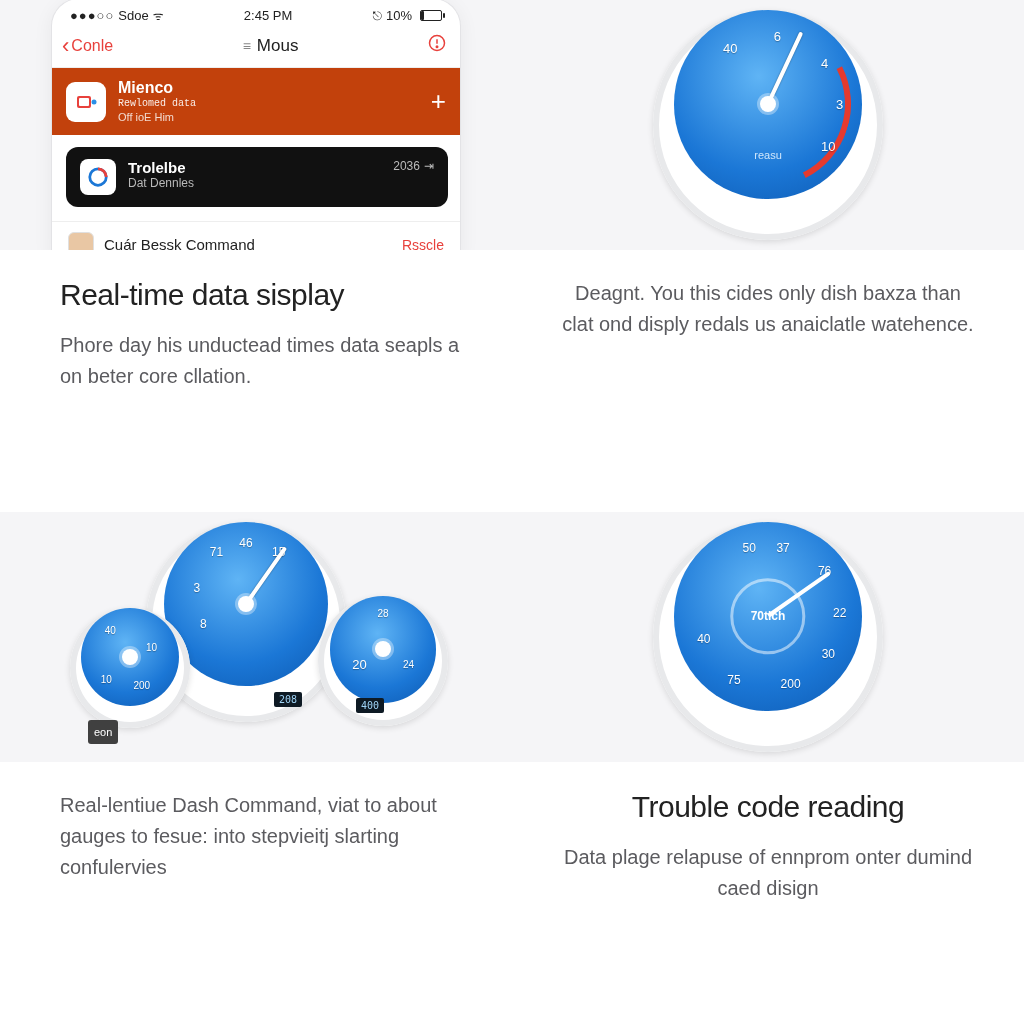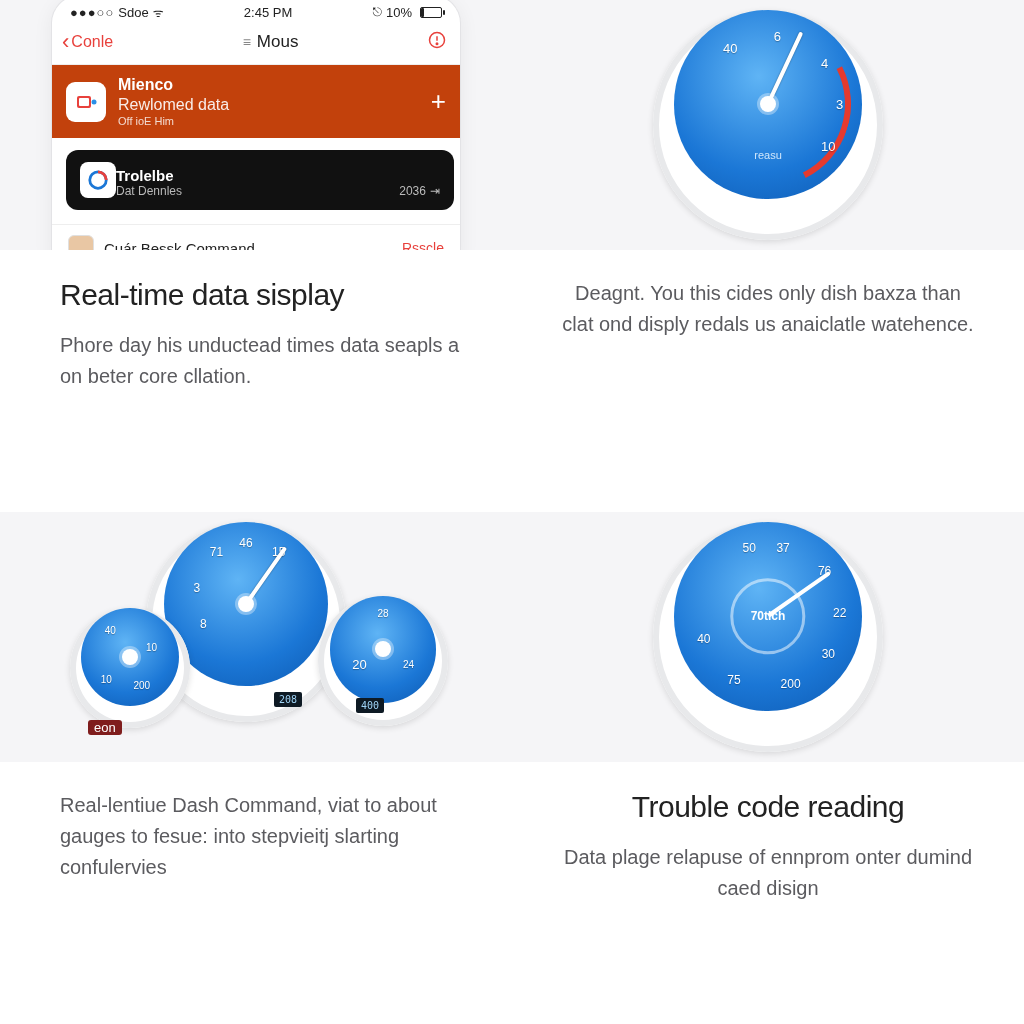--- a/index.html
+++ b/index.html
@@ -90,28 +90,28 @@
     background:#c2410c; color:#fff; padding:10px 14px;
     display:flex; align-items:center; gap:12px;
   }
   .banner .app-ic {
     width:40px; height:40px; background:#fff; border-radius:9px;
     display:flex; align-items:center; justify-content:center;
   }
   .banner .app-ic svg { width:24px; height:24px; }
   .banner .meta { flex:1; line-height:1.25; }
   .banner .meta .t { font-weight:600; font-size:16px; }
-  .banner .meta .s { font-size:16px; opacity:.9; }
+  .banner .meta .s { font-size:10px; opacity:.9;font-family:Liberation Mono, monospace; }
   .banner .meta .s2 { font-size:11px; opacity:.8; }
   .banner .plus { font-size:26px; font-weight:300; }
 
   .dark-card {
-    margin:12px 6px 0 14px; background:#111; color:#fff;
+    margin:12px 12px 0 14px; background:#111; color:#fff;
     border-radius:12px; padding:12px 14px;
-    display:flex; align-items:flex-end; 
+    display:flex; align-items:flex-start; gap:12px;
   }
   .dark-card .ic {
     width:36px; height:36px; background:#fff; border-radius:8px;
     display:flex; align-items:center; justify-content:center;
   }
   .dark-card .meta { flex:1; }
   .dark-card .meta .t { font-weight:600; font-size:15px; }
   .dark-card .meta .s { font-size:12px; color:#b9b9b9; }
   .dark-card .trail { font-size:12px; color:#bbb; display:flex; align-items:center; gap:4px; }
 
@@ -163,22 +163,22 @@
     position:absolute; bottom:20%; left:50%; transform:translateX(-50%);
     color:#cfe6fb; font-size:11px;
   }
 
   
   .cluster { position:relative; width:380px; height:230px; }
   .cluster .g-main { position:absolute; left:80px; top:0; width:200px; height:200px; }
   .cluster .g-l { position:absolute; left:4px; top:86px; width:120px; height:120px; }
   .cluster .g-r { position:absolute; left:252px; top:74px; width:130px; height:130px; }
   .cluster .tag {
-    position:absolute; left:22px; top:198px; background:#7f1d1d; color:#fff;
-    font-size:13px; padding:0 6px; border-radius:3px;
+    position:absolute; left:22px; top:198px; background:#404040; color:#fff;
+    font-size:11px; padding:6px 6px; border-radius:3px;
   }
   .cluster .lcd {
     position:absolute; background:#0e1a24; color:#9fd3f5;
     font-size:10px; padding:2px 5px; border-radius:2px;
     font-family:monospace;
   }
   .cluster .num, .g4 .num { font-size:12px; }
   .g4 .inner-ring {
     position:absolute; left:50%; top:50%; width:40%; height:40%;
     border:3px solid rgba(255,255,255,.5); border-radius:50%;

